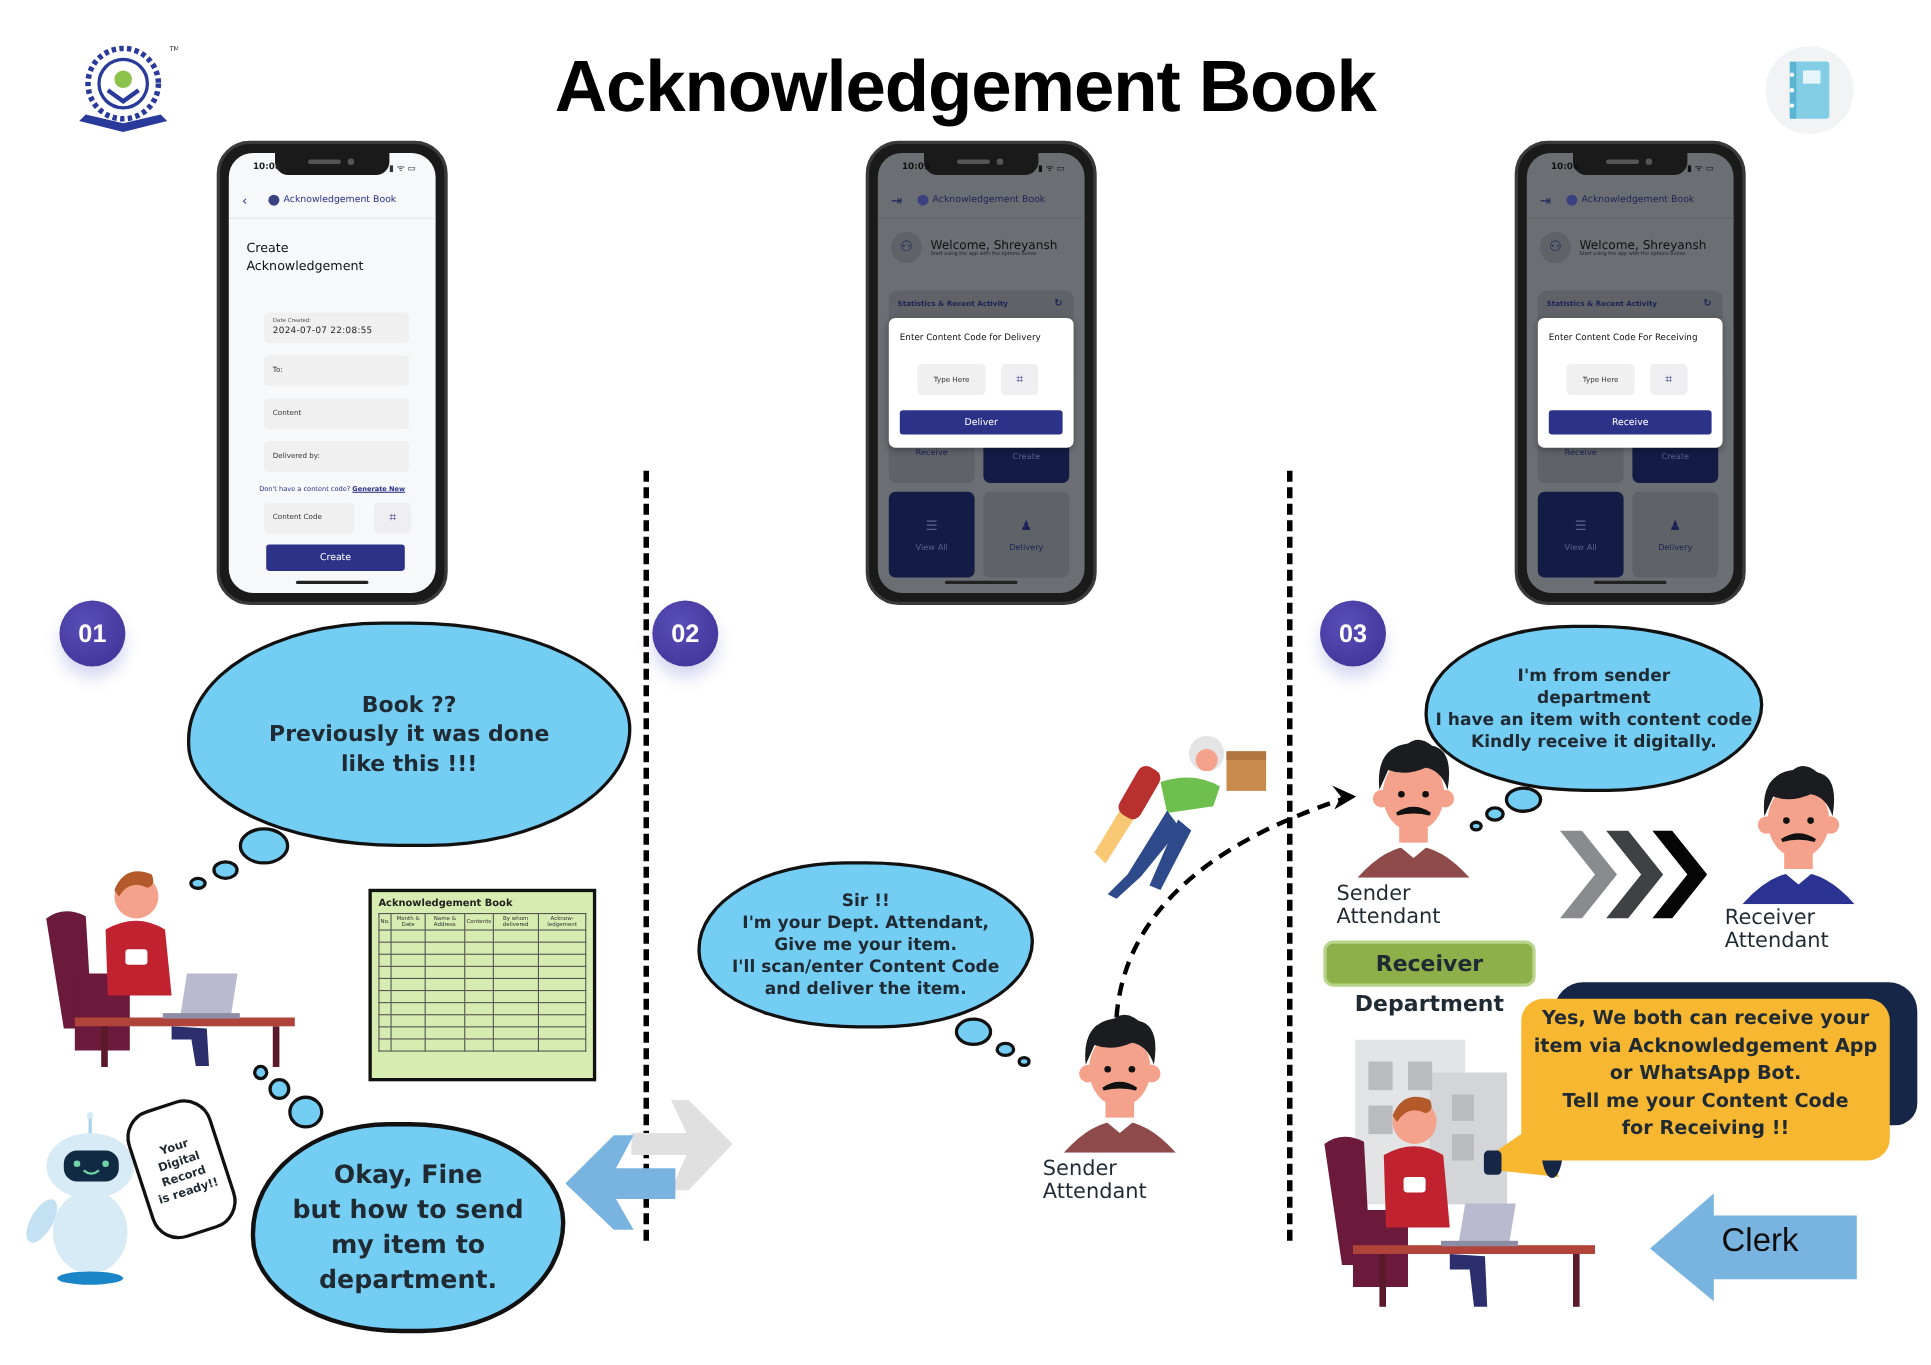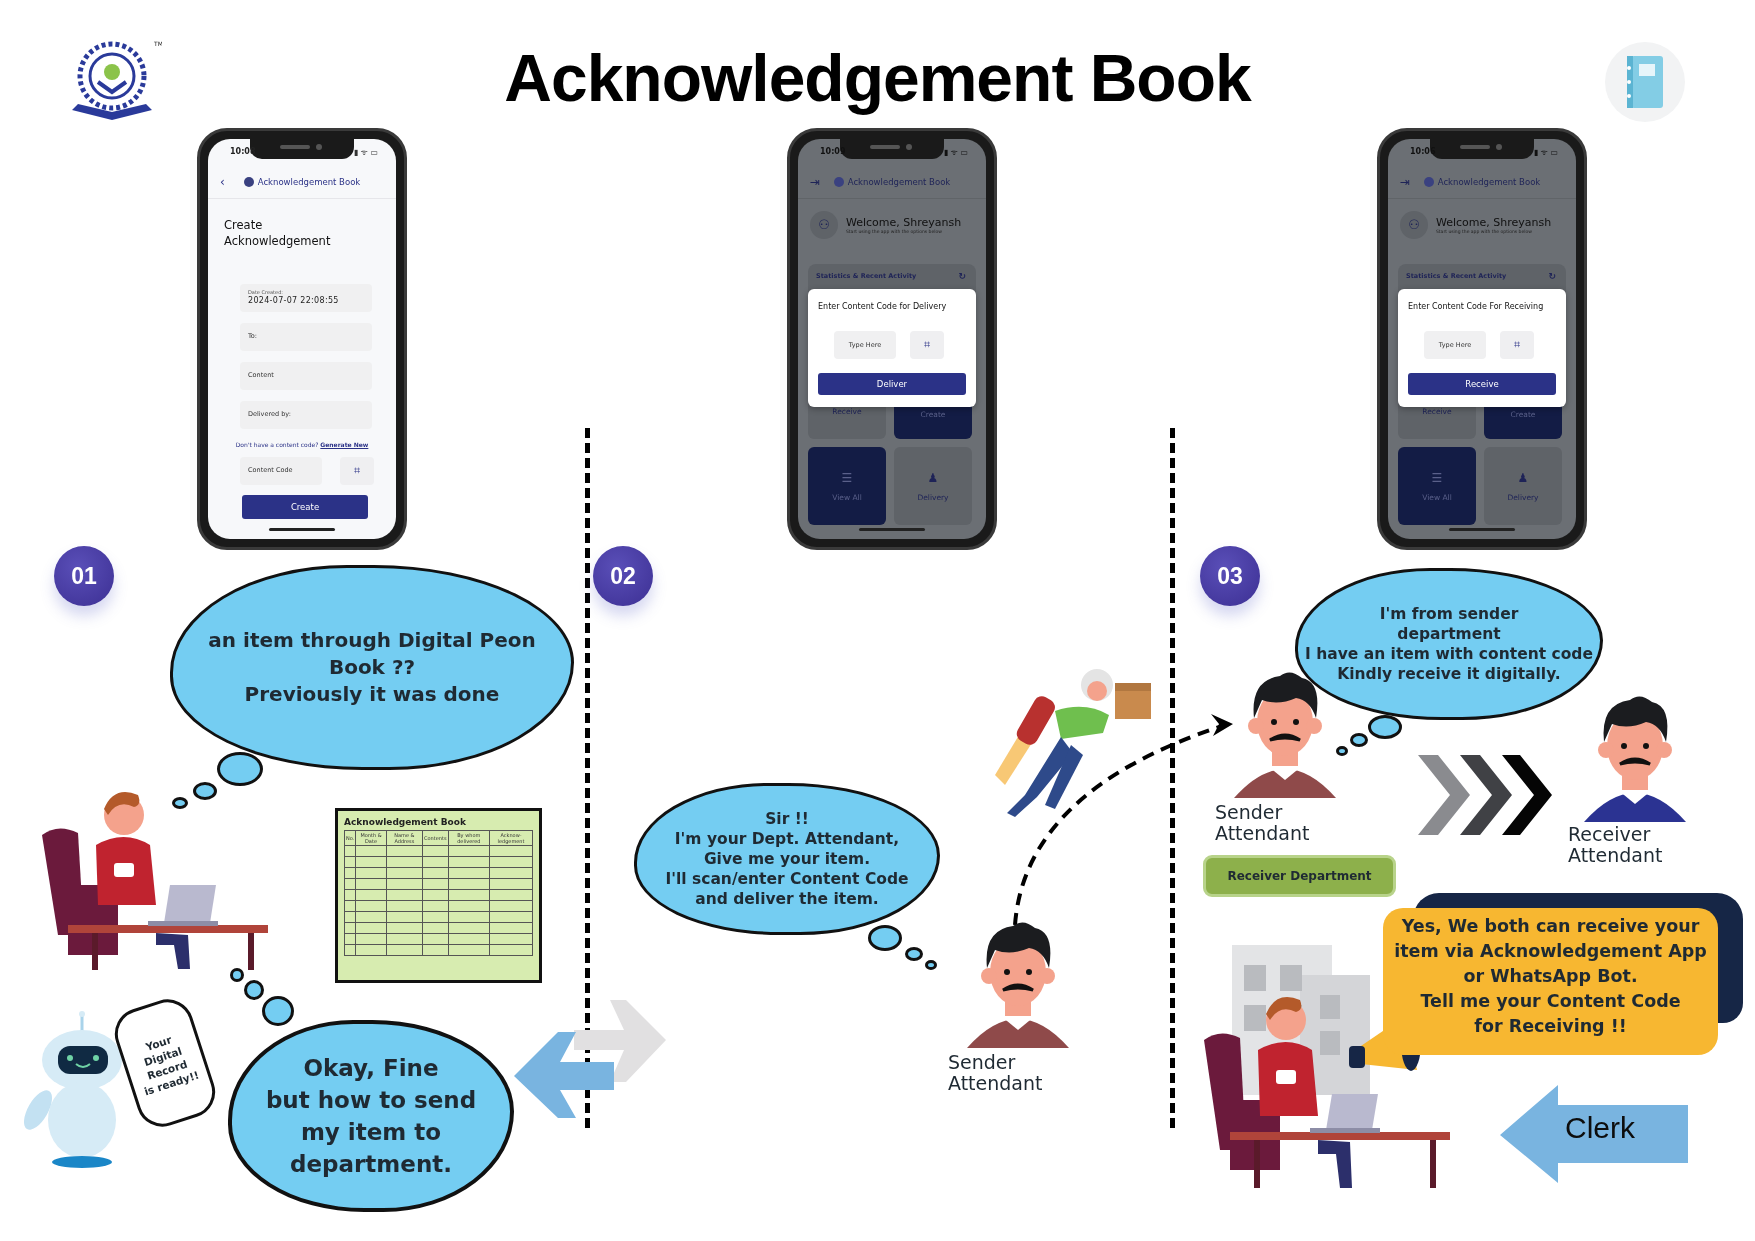--- a/index.html
+++ b/index.html
@@ -56,21 +56,21 @@
   
   .badge{width:60px;height:60px;border-radius:50%;background:radial-gradient(circle at 40% 35%,#5a4fb8,#3c2f93);color:#fff;font-family:"Liberation Sans",sans-serif;font-weight:700;font-size:23px;text-align:center;line-height:60px;box-shadow:0 10px 14px rgba(90,100,200,.25)}
   
   .cloud{display:flex;align-items:center;justify-content:center;text-align:center;font-weight:700;color:#1f2a33;background:#74cdf2;border:3px solid #111;border-radius:46% 52% 48% 50%/55% 50% 55% 48%}
   .bub{border-radius:50%;background:#74cdf2;border:3px solid #111}
   .txt{font-family:"DejaVu Sans",sans-serif;font-weight:700;text-align:center;color:#1f2a33}
   .ledger{left:335px;top:808px;width:207px;height:175px;background:#d7ecb0;border:3px solid #111;padding:6px}
   .ledger .lt{font-size:9px;font-weight:700;color:#222}
   .ledger table{width:100%;border-collapse:collapse;margin-top:3px;font-size:5px;color:#333}
   .ledger td,.ledger th{border:1px solid #555;padding:1px;height:11px;font-weight:400}
-  .greenpill{left:1203px;top:855px;width:193px;height:42px;background:#8db04b;border:3px solid #b8d38a;border-radius:9px;font-family:"DejaVu Sans",sans-serif;font-weight:700;font-size:12px;color:#1f2a33;text-align:center;line-height:36px}
+  .greenpill{left:1203px;top:855px;width:193px;height:42px;background:#8db04b;border:3px solid #b8d38a;border-radius:9px;font-family:"DejaVu Sans",sans-serif;font-weight:700;font-size:20px;color:#1f2a33;text-align:center;line-height:36px}
   .yellow{left:1383px;top:908px;width:335px;height:147px;background:#f7b731;border-radius:20px;font-family:"DejaVu Sans",sans-serif;font-weight:700;font-size:17.5px;line-height:25px;color:#1f2a33;text-align:center;padding-top:6px}
   .navy{left:1413px;top:893px;width:330px;height:130px;background:#162646;border-radius:26px 26px 20px 0}
   .lbl{font-family:"DejaVu Sans",sans-serif;font-weight:400;font-size:19px;line-height:21px;color:#1f2a33}
 </style>
 </head>
 <body>
 
 <div class="abs logo">
   <svg width="96" height="88" viewBox="0 0 96 88">
     <circle cx="46" cy="38" r="32" fill="none" stroke="#2a3a9a" stroke-width="5" stroke-dasharray="4 3"></circle>
@@ -197,23 +197,23 @@
 
 <div class="abs dash" style="left:585px"></div>
 <div class="abs dash" style="left:1170px"></div>
 
 <div class="abs badge" style="left:54px;top:546px">01</div>
 <div class="abs badge" style="left:593px;top:546px">02</div>
 <div class="abs badge" style="left:1200px;top:546px">03</div>
 
 <div class="abs cloud" style="left:170px;top:565px;width:404px;height:205px;font-size:20px;line-height:27px">
   <div>
-    <div>an item through Digital Peon</div>
     <div>Book ??</div>
     <div>Previously it was done</div>
+    <div>like this !!!</div>
   </div>
 </div>
 <div class="abs bub" style="left:217px;top:752px;width:46px;height:34px"></div>
 <div class="abs bub" style="left:193px;top:782px;width:24px;height:18px"></div>
 <div class="abs bub" style="left:172px;top:797px;width:16px;height:12px"></div>
 
 <div class="abs" style="left:38px;top:785px;width:255px;height:185px">
   <svg width="255" height="185" viewBox="0 0 255 185">
     <path d="M4 50 Q20 38 40 48 L46 150 L20 150Z" fill="#6b1a3c"></path>
     <rect x="30" y="100" width="50" height="70" fill="#6b1a3c"></rect>

